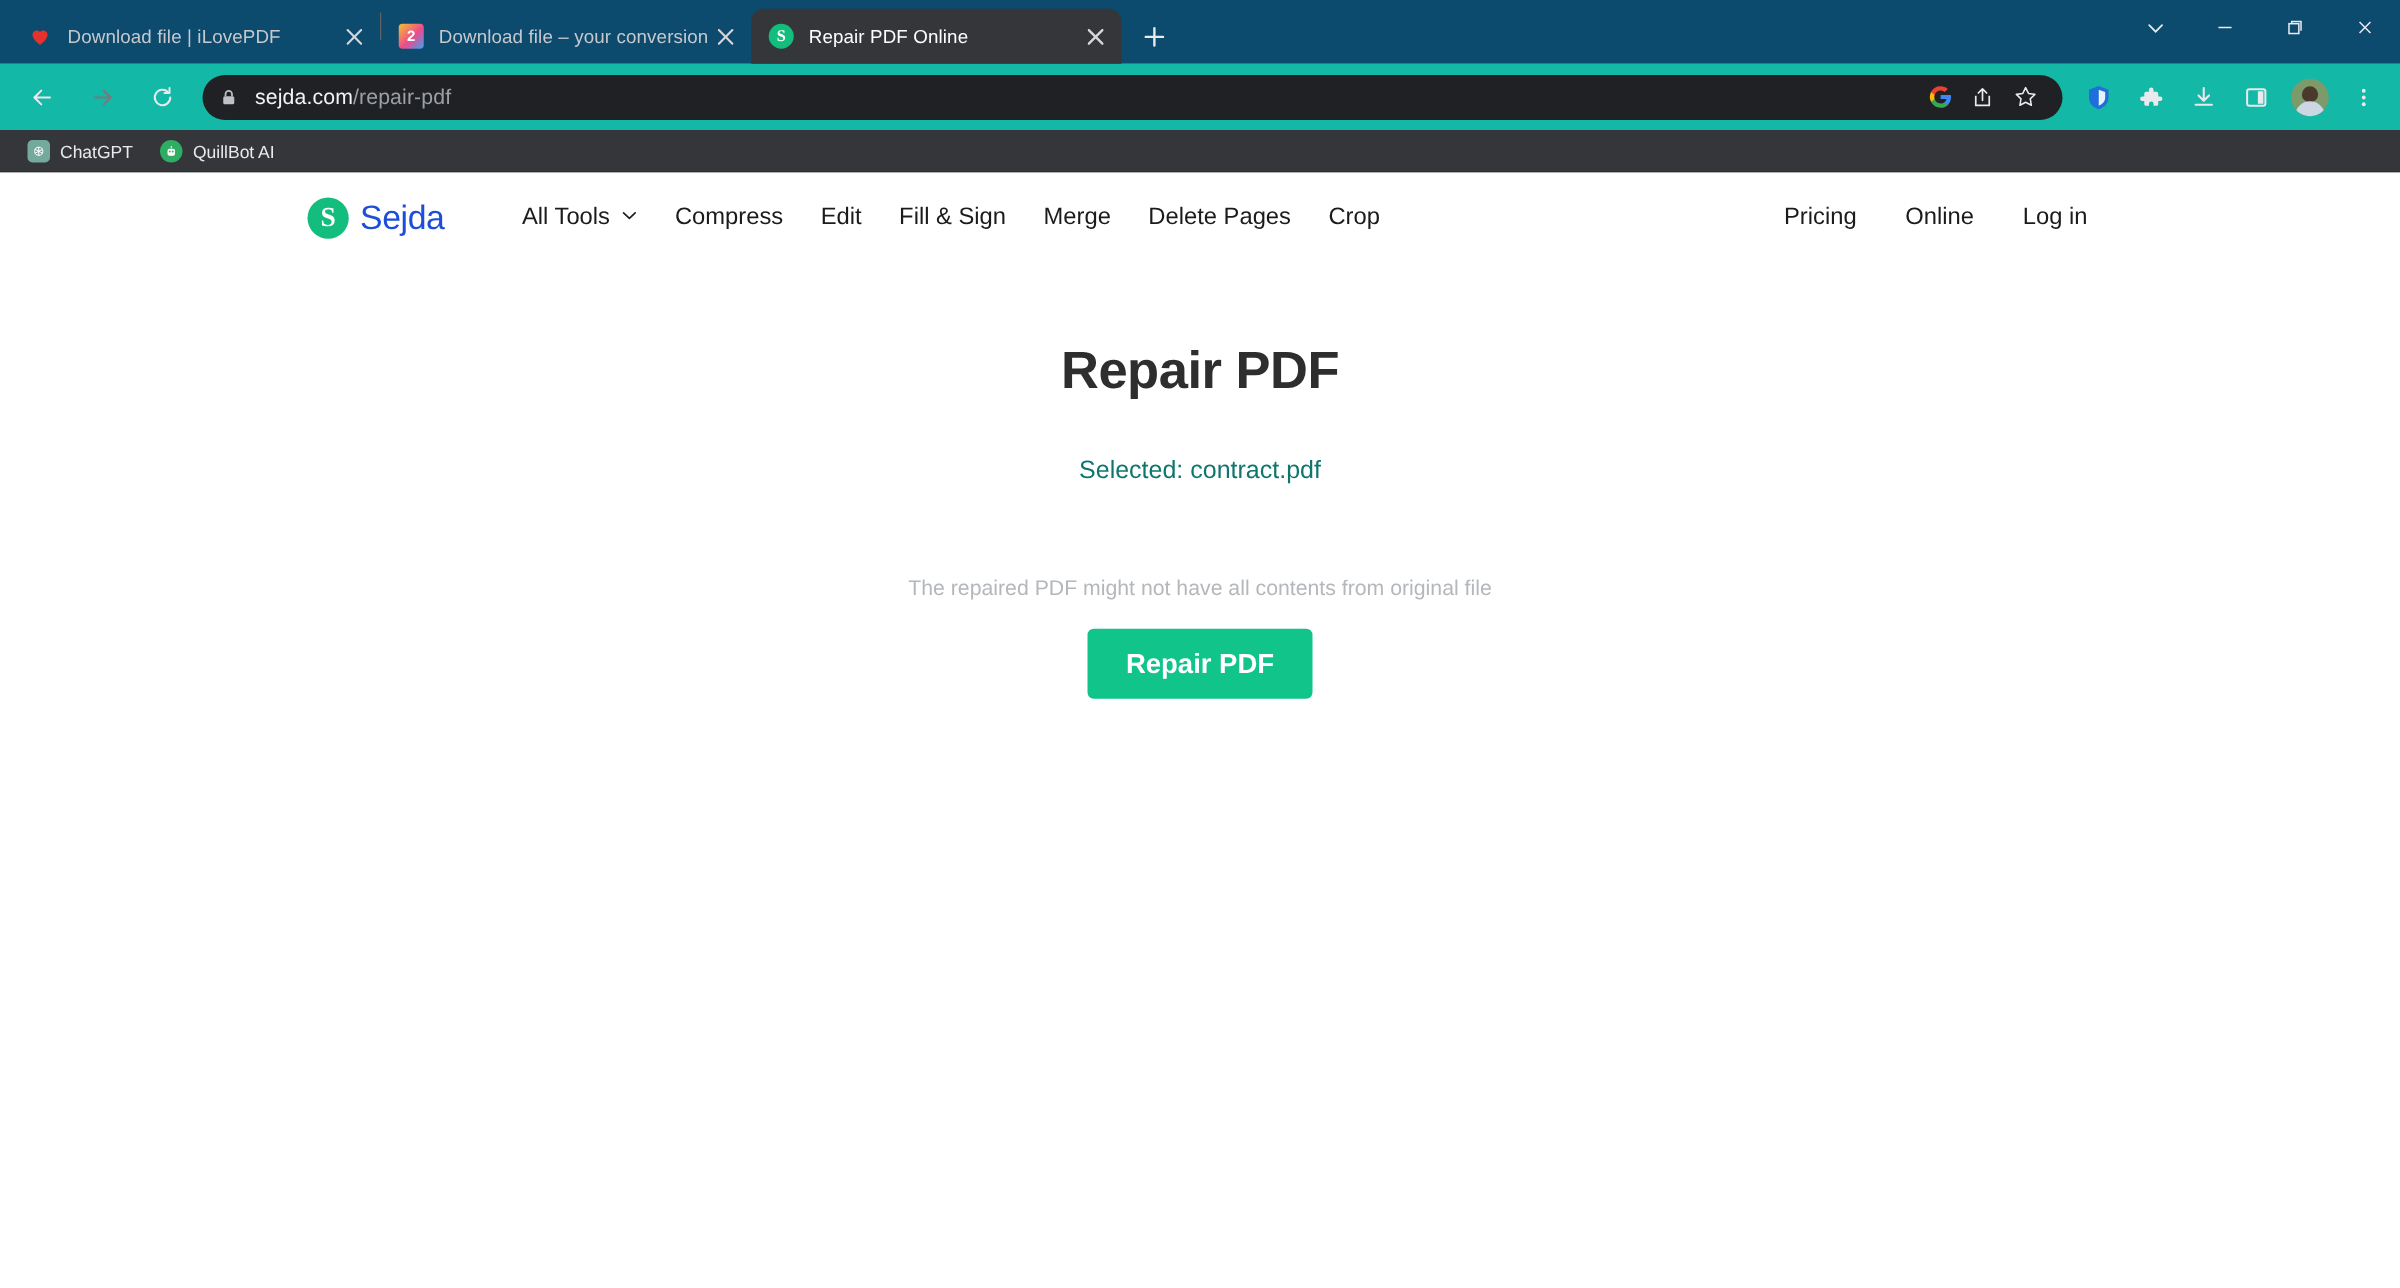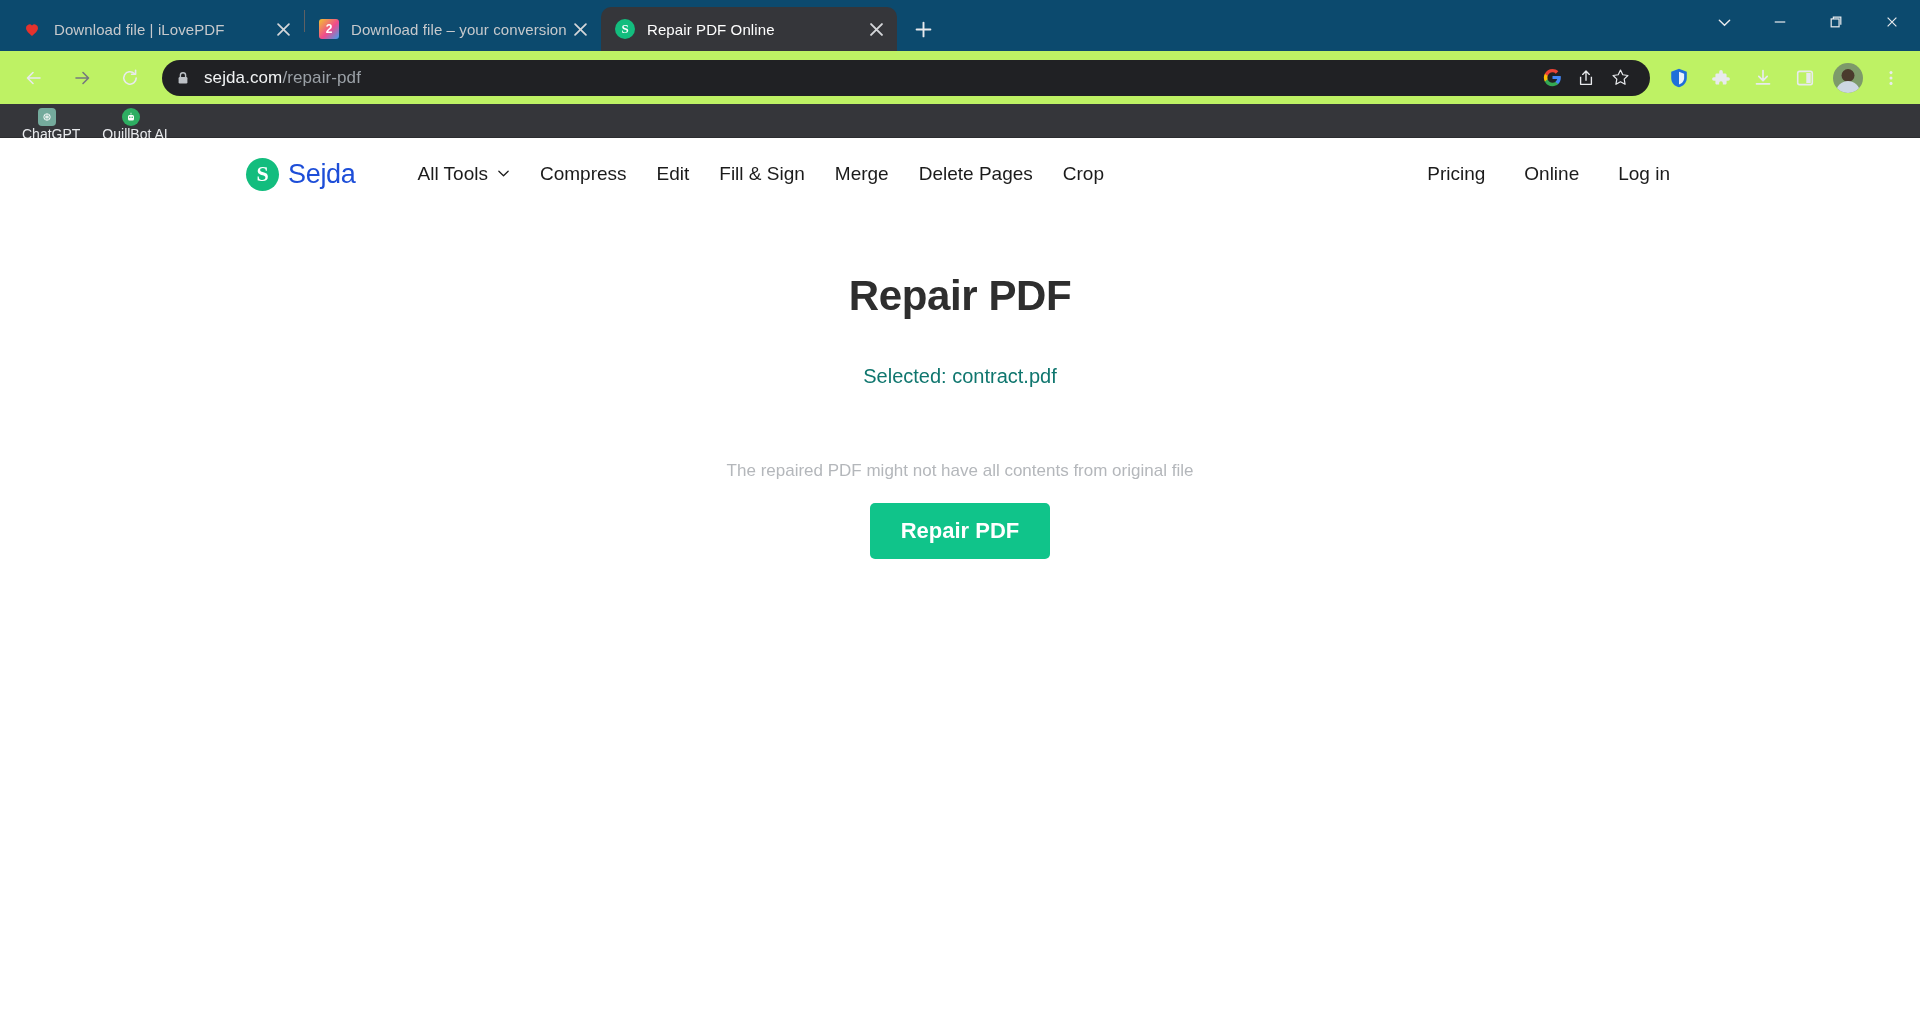--- a/index.html
+++ b/index.html
@@ -80,21 +80,21 @@
     align-items: center;
   }
   .winctl .wbtn {
     width: 56px; height: 44px;
     display: flex; align-items: center; justify-content: center;
     color: #e8eaed;
   }
 
   .toolbar {
     height: 53px;
-    background: #bef264;
+    background: #14b8a6;
     display: flex;
     align-items: center;
     padding: 0 10px;
     flex: 0 0 auto;
   }
   .navbtn {
     width: 40px; height: 40px;
     display: flex; align-items: center; justify-content: center;
     border-radius: 50%;
     color: #e8eaed;
@@ -154,21 +154,20 @@
     border-bottom: 1px solid #2b2c2f;
   }
   .bm {
     display: flex; align-items: center;
     height: 26px;
     padding: 0 8px;
     border-radius: 4px;
     color: #e8eaed;
     font-size: 14px;
     margin-right: 6px;
-    flex-direction: column;
   }
   .bm .bmicon {
     width: 18px; height: 18px; margin-right: 8px;
     border-radius: 4px;
     display: flex; align-items: center; justify-content: center;
     flex: 0 0 18px;
   }
 
   
   .viewport {

